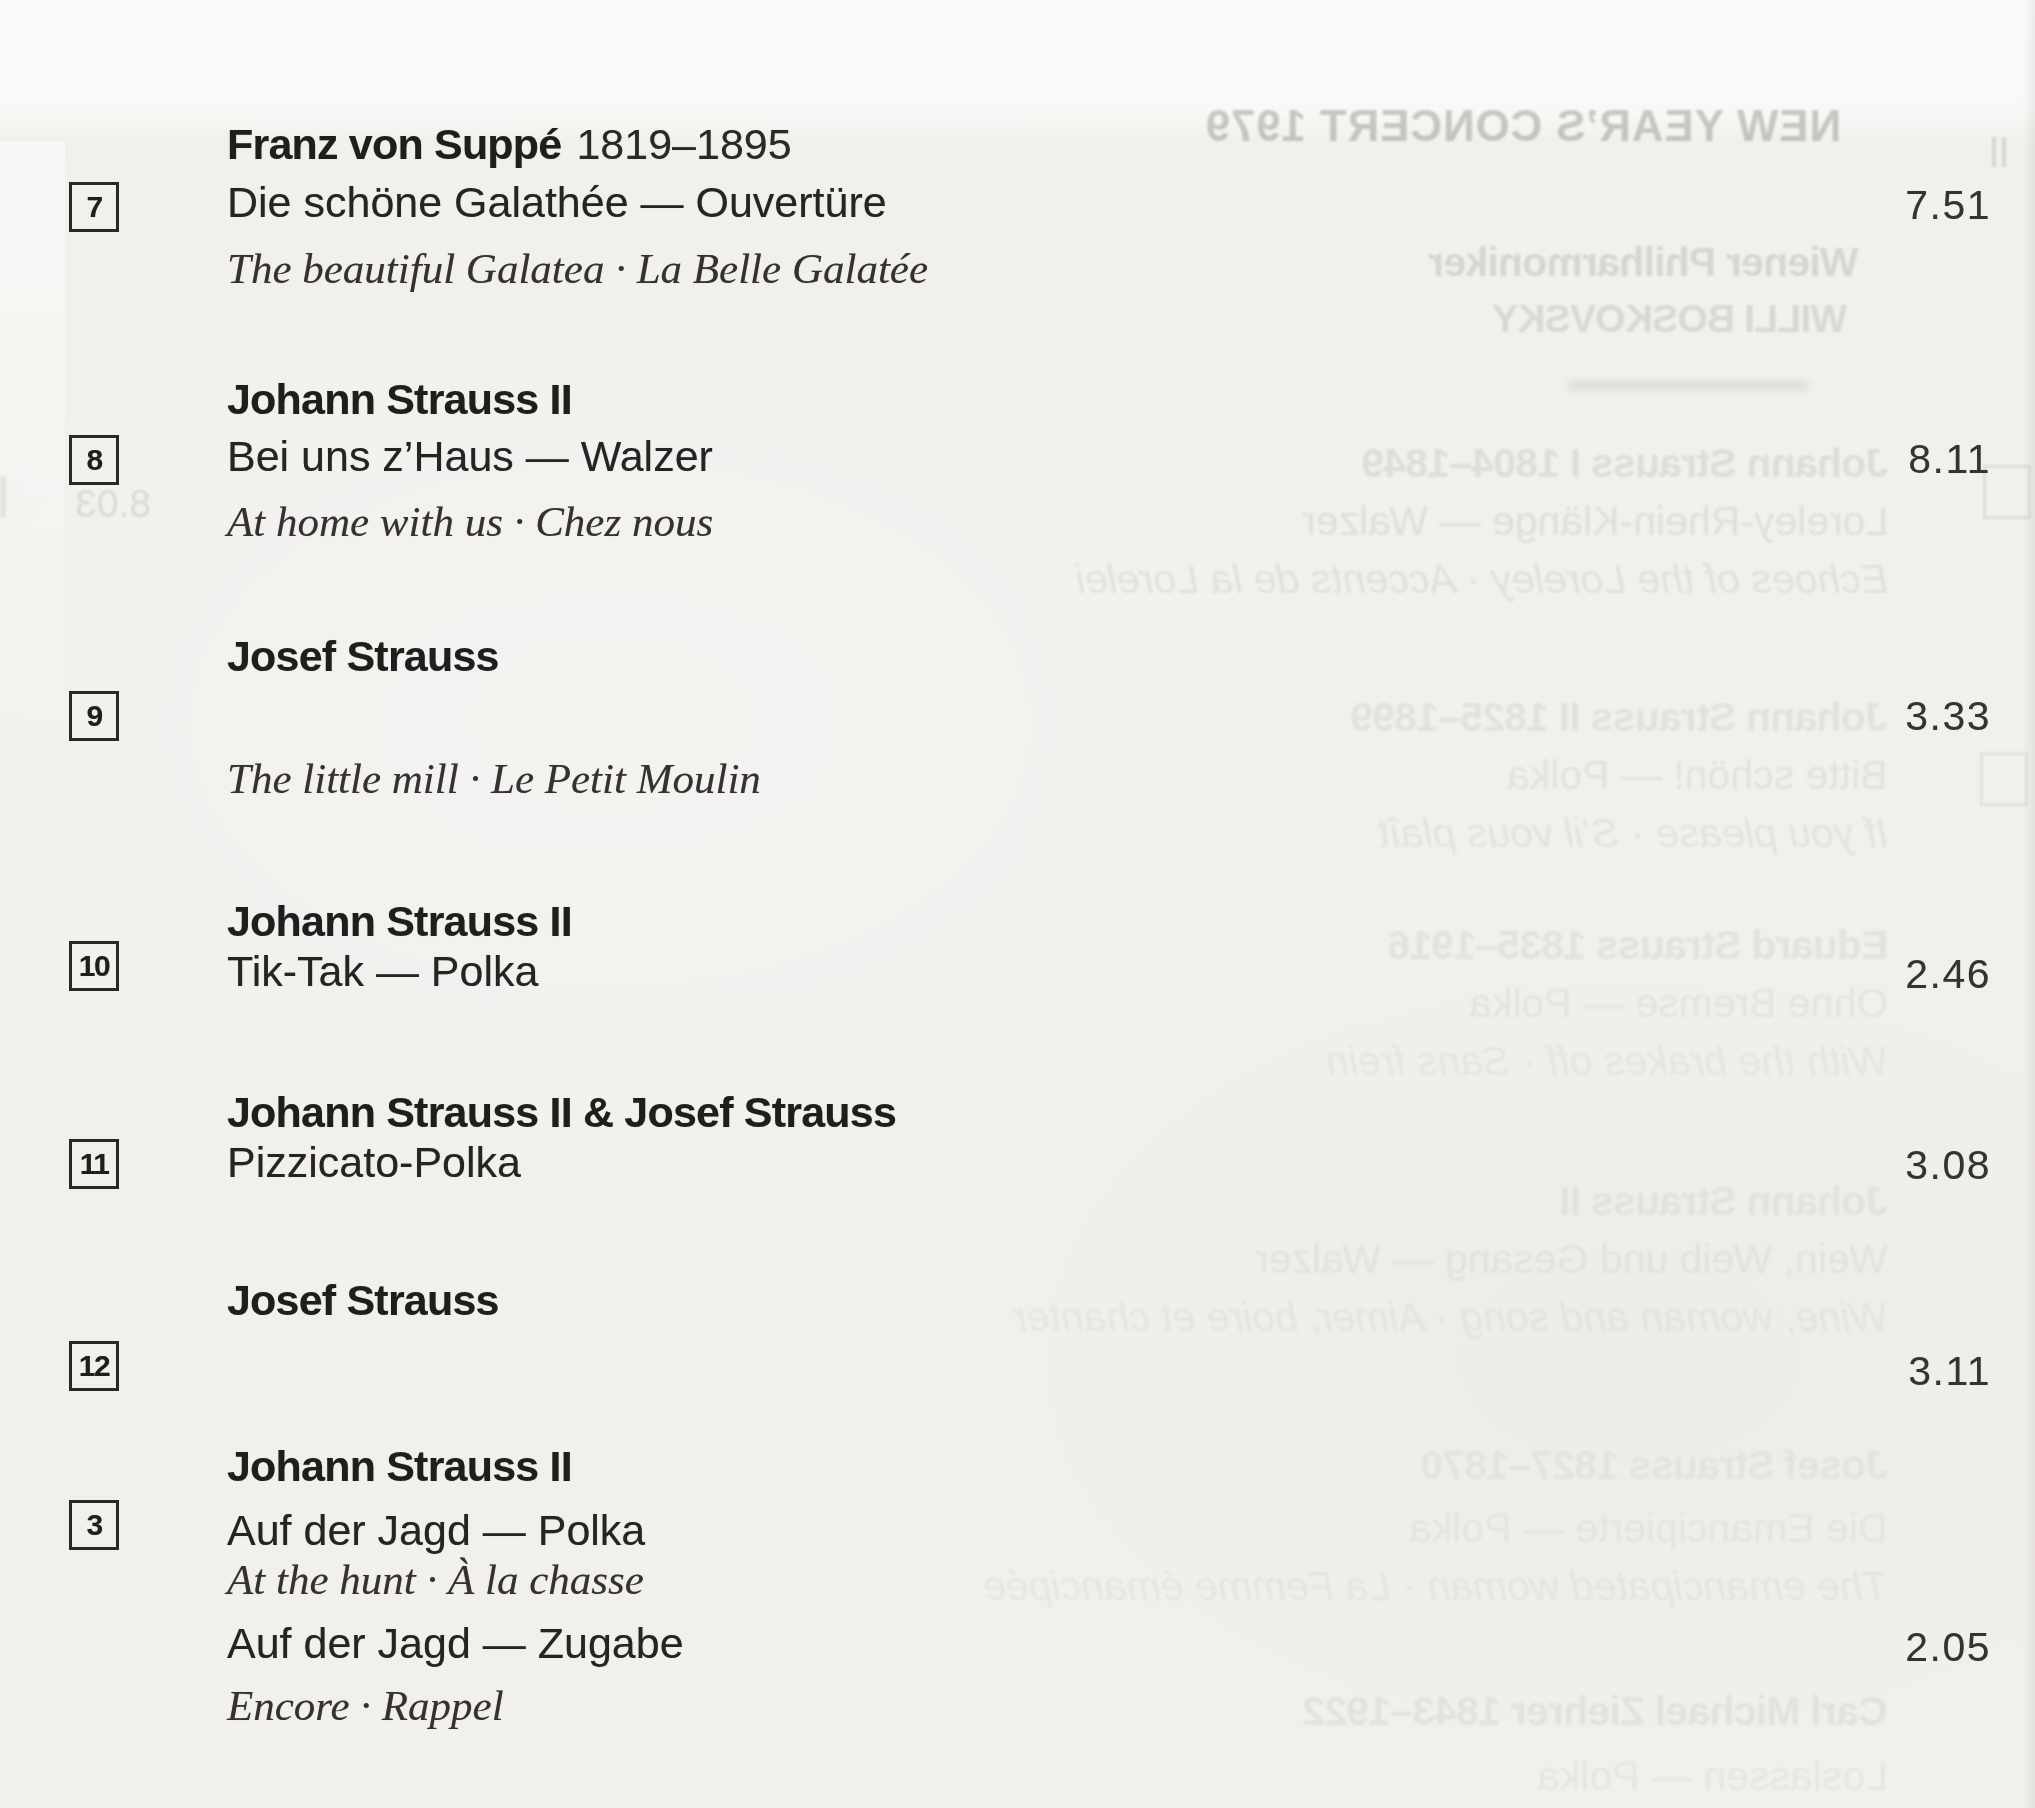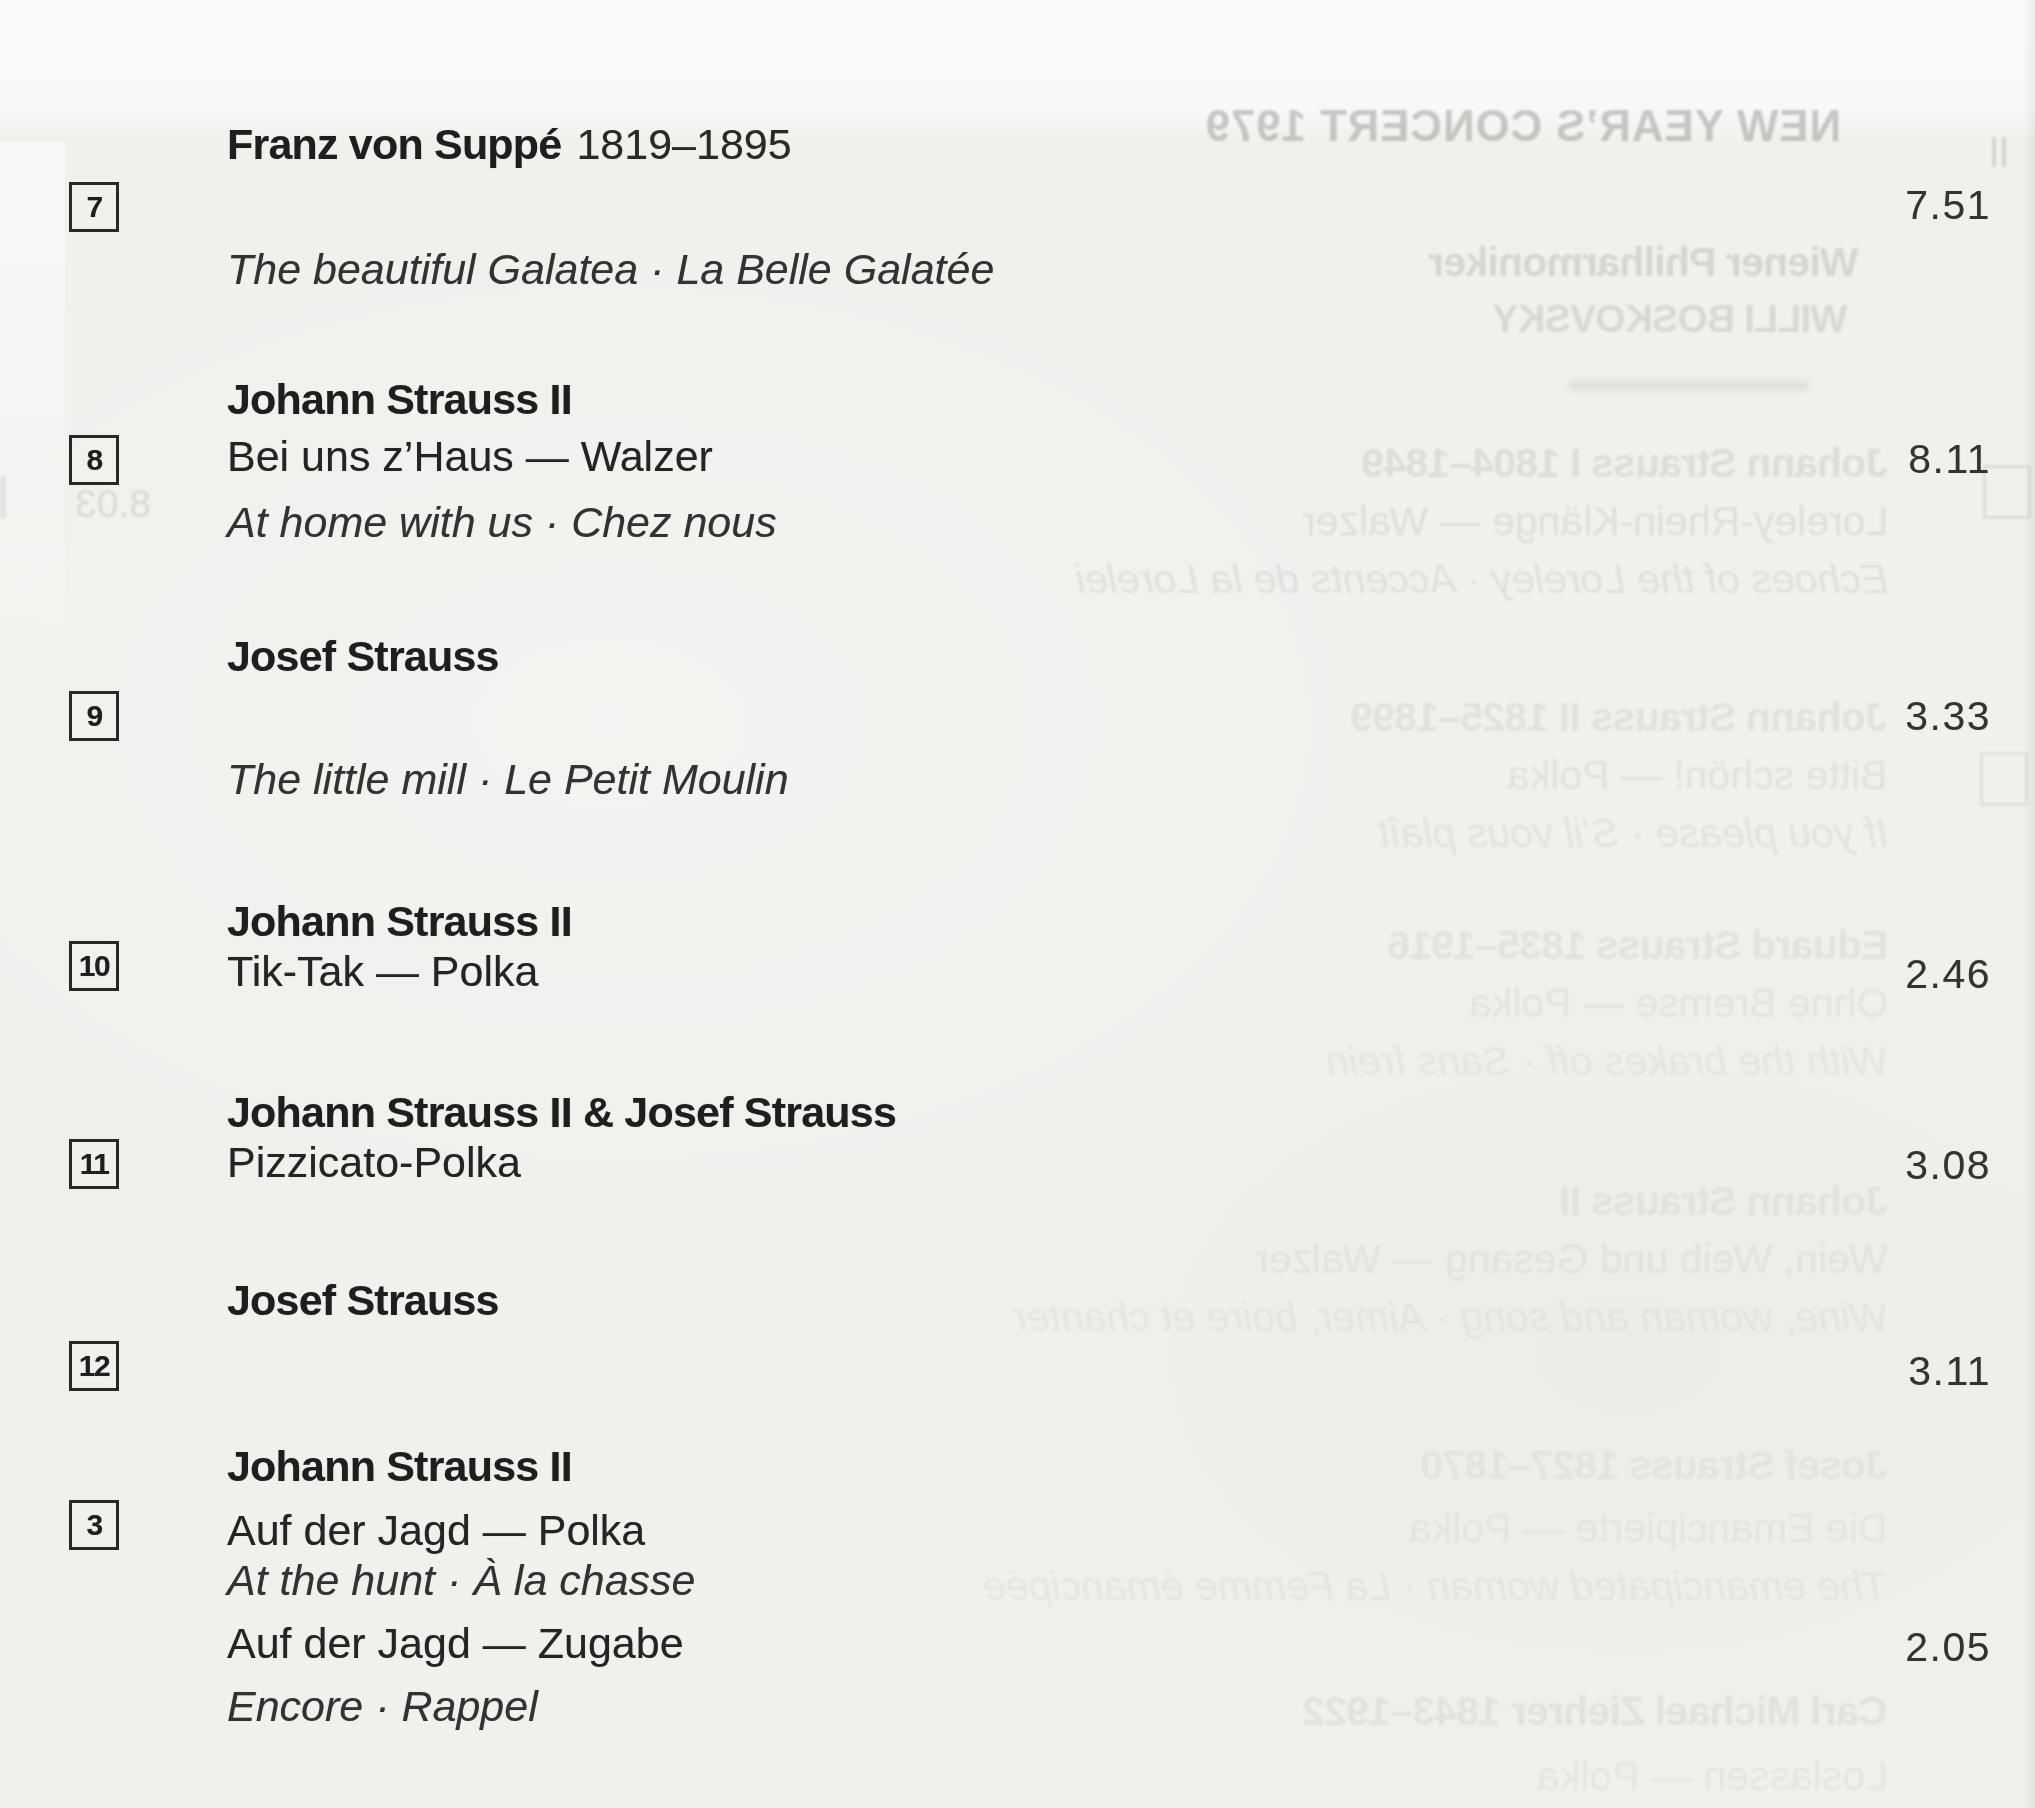--- a/index.html
+++ b/index.html
@@ -21,21 +21,21 @@
   .edge-right{position:absolute;right:0;top:0;width:12px;height:100%;
     background:linear-gradient(270deg,rgba(60,56,50,.07),rgba(60,56,50,0));}
 
   
   .front{position:absolute;z-index:2;white-space:nowrap;
     text-shadow:0 0 0.8px rgba(45,42,38,.35);}
   .composer{left:227px;font-size:43px;line-height:48px;font-weight:700;
     letter-spacing:-0.8px;color:#201e1c;}
   .dates{font-weight:400;margin-left:15px;letter-spacing:0;color:#2b2926;}
   .title{left:227px;font-size:43px;line-height:48px;font-weight:400;color:#262422;}
-  .trans{left:227px;font-size:43px;line-height:48px;font-style:italic;color:#343130;}
+  .trans{left:227px;font-size:43px;line-height:48px;font-style:italic;color:#343130;font-family:Liberation Serif, serif;}
   .time{right:44px;font-size:41px;letter-spacing:1.5px;color:#353330;
     text-shadow:0 0 0.8px rgba(53,51,48,.25);}
   .numbox{left:69px;width:44px;height:44px;border:3.8px solid #2a2826;
     display:flex;align-items:center;justify-content:center;
     font-size:30px;font-weight:700;letter-spacing:-1.5px;color:#201e1c;
     background:transparent;}
 
   
   .bleed{position:absolute;z-index:1;white-space:nowrap;
     transform:scaleX(-1);color:#6e6c68;filter:blur(1.2px);
@@ -90,20 +90,21 @@
   <div class="tick" style="top:137px;right:39px;width:4.5px;height:30px"></div>
   <div class="tick" style="top:137px;right:29px;width:4.5px;height:30px"></div>
   <div class="tick" style="top:476px;left:0;width:6px;height:42px;opacity:.6"></div>
 
   <div class="front composer" style="top:120px">
     <span>Franz von Suppé</span><span class="dates">1819–1895</span>
   </div>
   <div class="front numbox" style="top:182px">
     <span>7</span>
   </div>
+  <div class="front title" style="top:178px">Die schöne Galathée — Ouvertüre</div>
   <div class="front time" style="top:182px">7.51</div>
   <div class="front trans" style="top:245px">The beautiful Galatea · La Belle Galatée</div>
 
   <div class="front composer" style="top:375px">
     <span>Johann Strauss II</span>
   </div>
   <div class="front numbox" style="top:435px">
     <span>8</span>
   </div>
   <div class="front title" style="top:432px">Bei uns z’Haus — Walzer</div>

